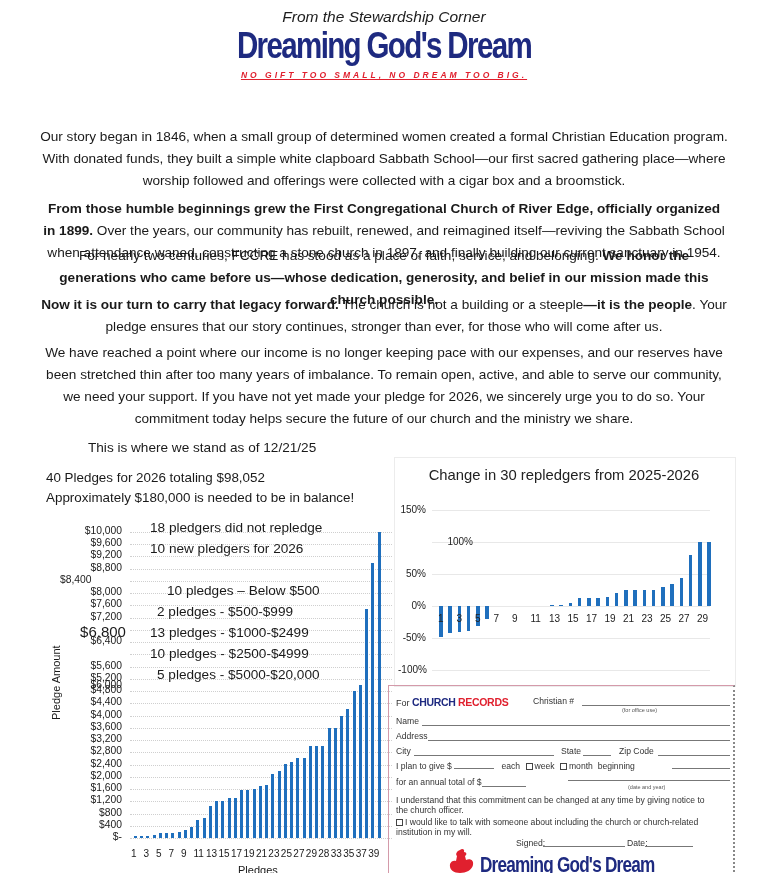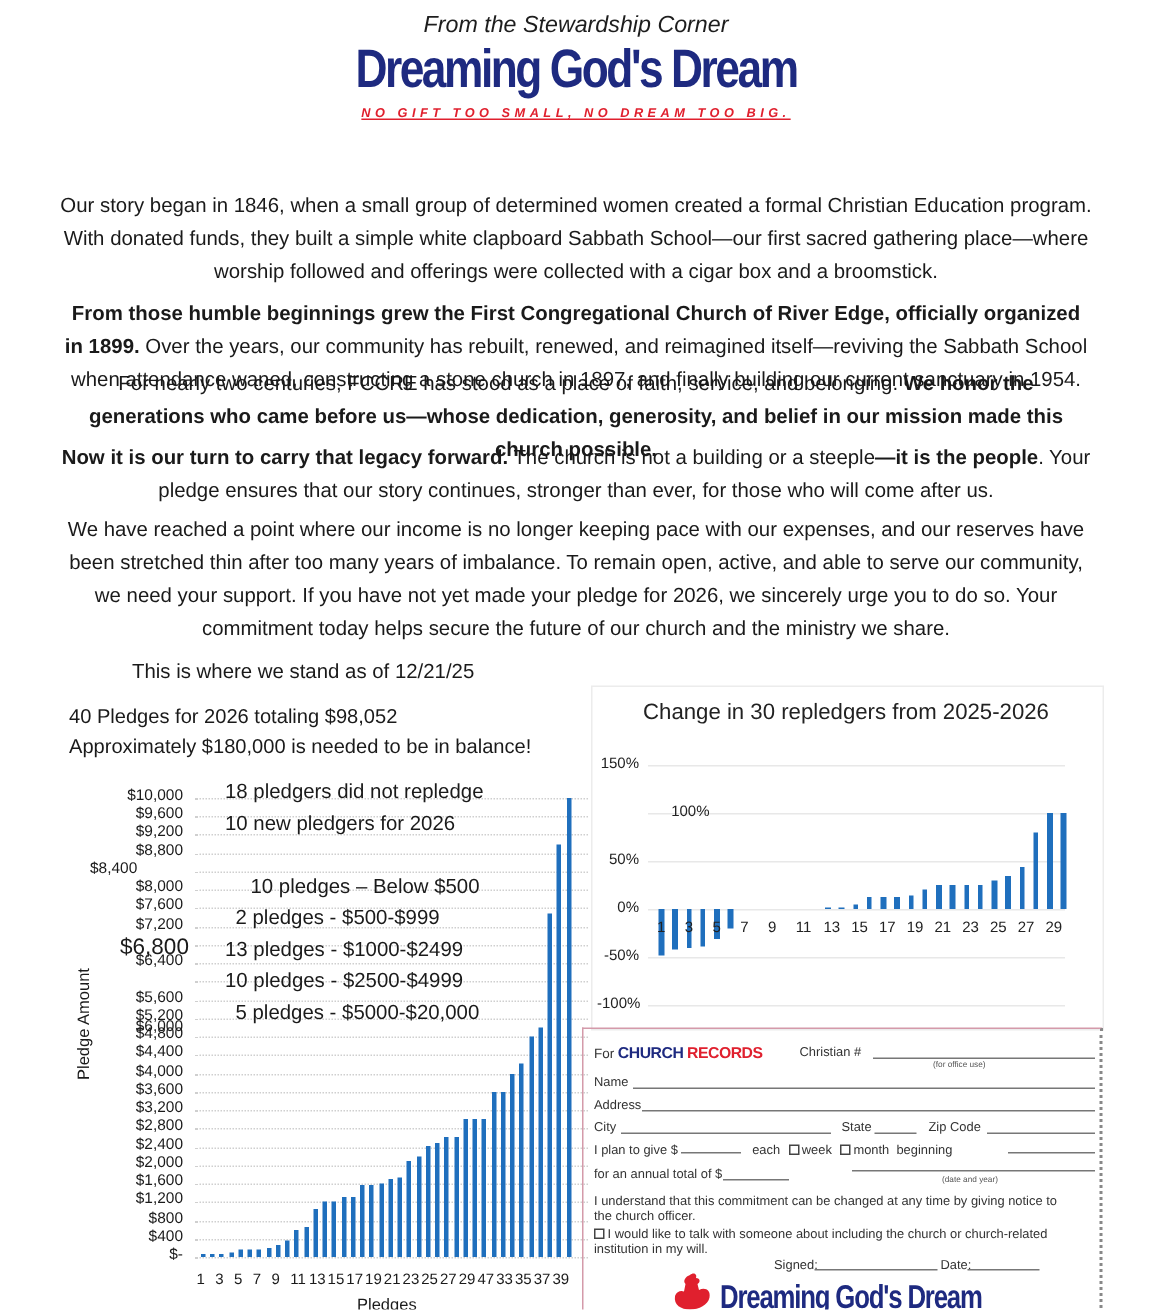--- a/index.html
+++ b/index.html
@@ -170,21 +170,21 @@
     <div class="abs" style="font-size: 10px; top: 848px; left: 193.439px;">11</div>
     <div class="abs" style="font-size: 10px; top: 848px; left: 205.927px;">13</div>
     <div class="abs" style="font-size: 10px; top: 848px; left: 218.415px;">15</div>
     <div class="abs" style="font-size: 10px; top: 848px; left: 230.902px;">17</div>
     <div class="abs" style="font-size: 10px; top: 848px; left: 243.39px;">19</div>
     <div class="abs" style="font-size: 10px; top: 848px; left: 255.878px;">21</div>
     <div class="abs" style="font-size: 10px; top: 848px; left: 268.366px;">23</div>
     <div class="abs" style="font-size: 10px; top: 848px; left: 280.854px;">25</div>
     <div class="abs" style="font-size: 10px; top: 848px; left: 293.341px;">27</div>
     <div class="abs" style="font-size: 10px; top: 848px; left: 305.829px;">29</div>
-    <div class="abs" style="font-size: 10px; top: 848px; left: 318.317px;">47</div>
+    <div class="abs" style="font-size: 10px; top: 848px; left: 318.317px;">28</div>
     <div class="abs" style="font-size: 10px; top: 848px; left: 330.805px;">33</div>
     <div class="abs" style="font-size: 10px; top: 848px; left: 343.293px;">35</div>
     <div class="abs" style="font-size: 10px; top: 848px; left: 355.78px;">37</div>
     <div class="abs" style="font-size: 10px; top: 848px; left: 368.268px;">39</div>
   </div>
 <div class="abs xlabel">Pledges</div>
 <div id="lnotes">
     <div class="note" style="top: 520px; left: 150px;">18 pledgers did not repledge</div>
     <div class="note" style="top: 541px; left: 150px;">10 new pledgers for 2026</div>
     <div class="note" style="top: 583px; left: 134px; margin-left: 33px;">10 pledges – Below $500</div>

